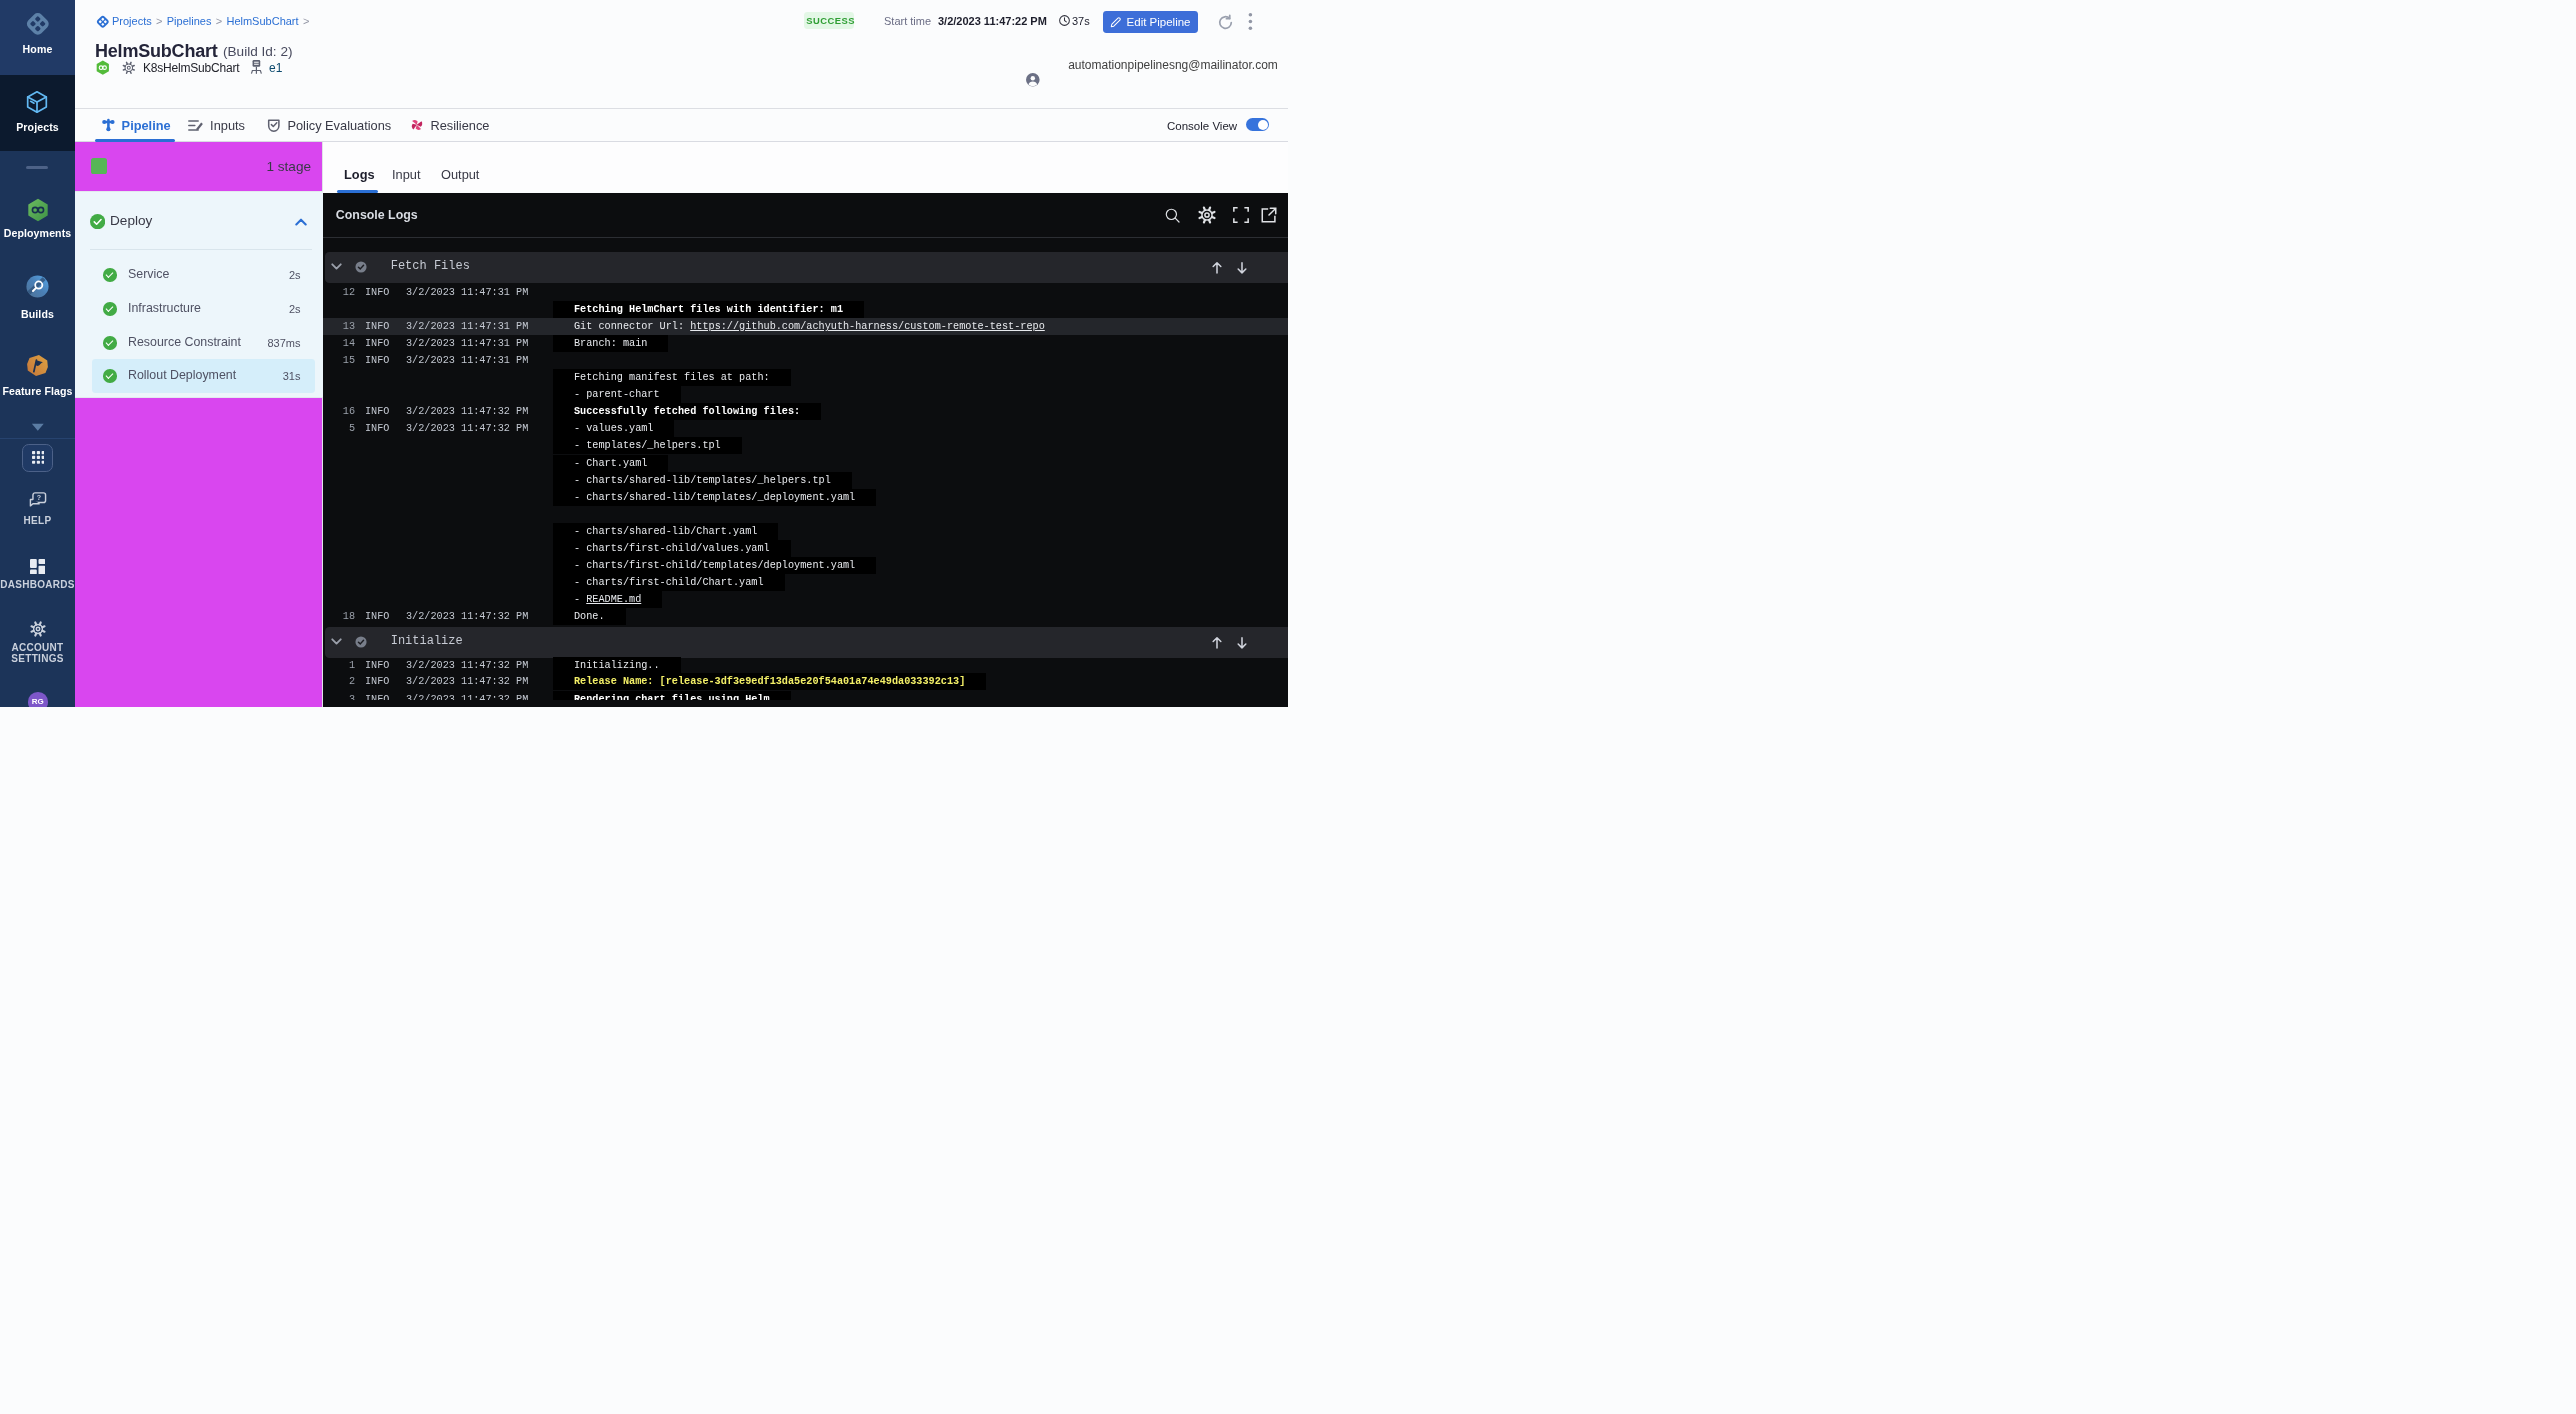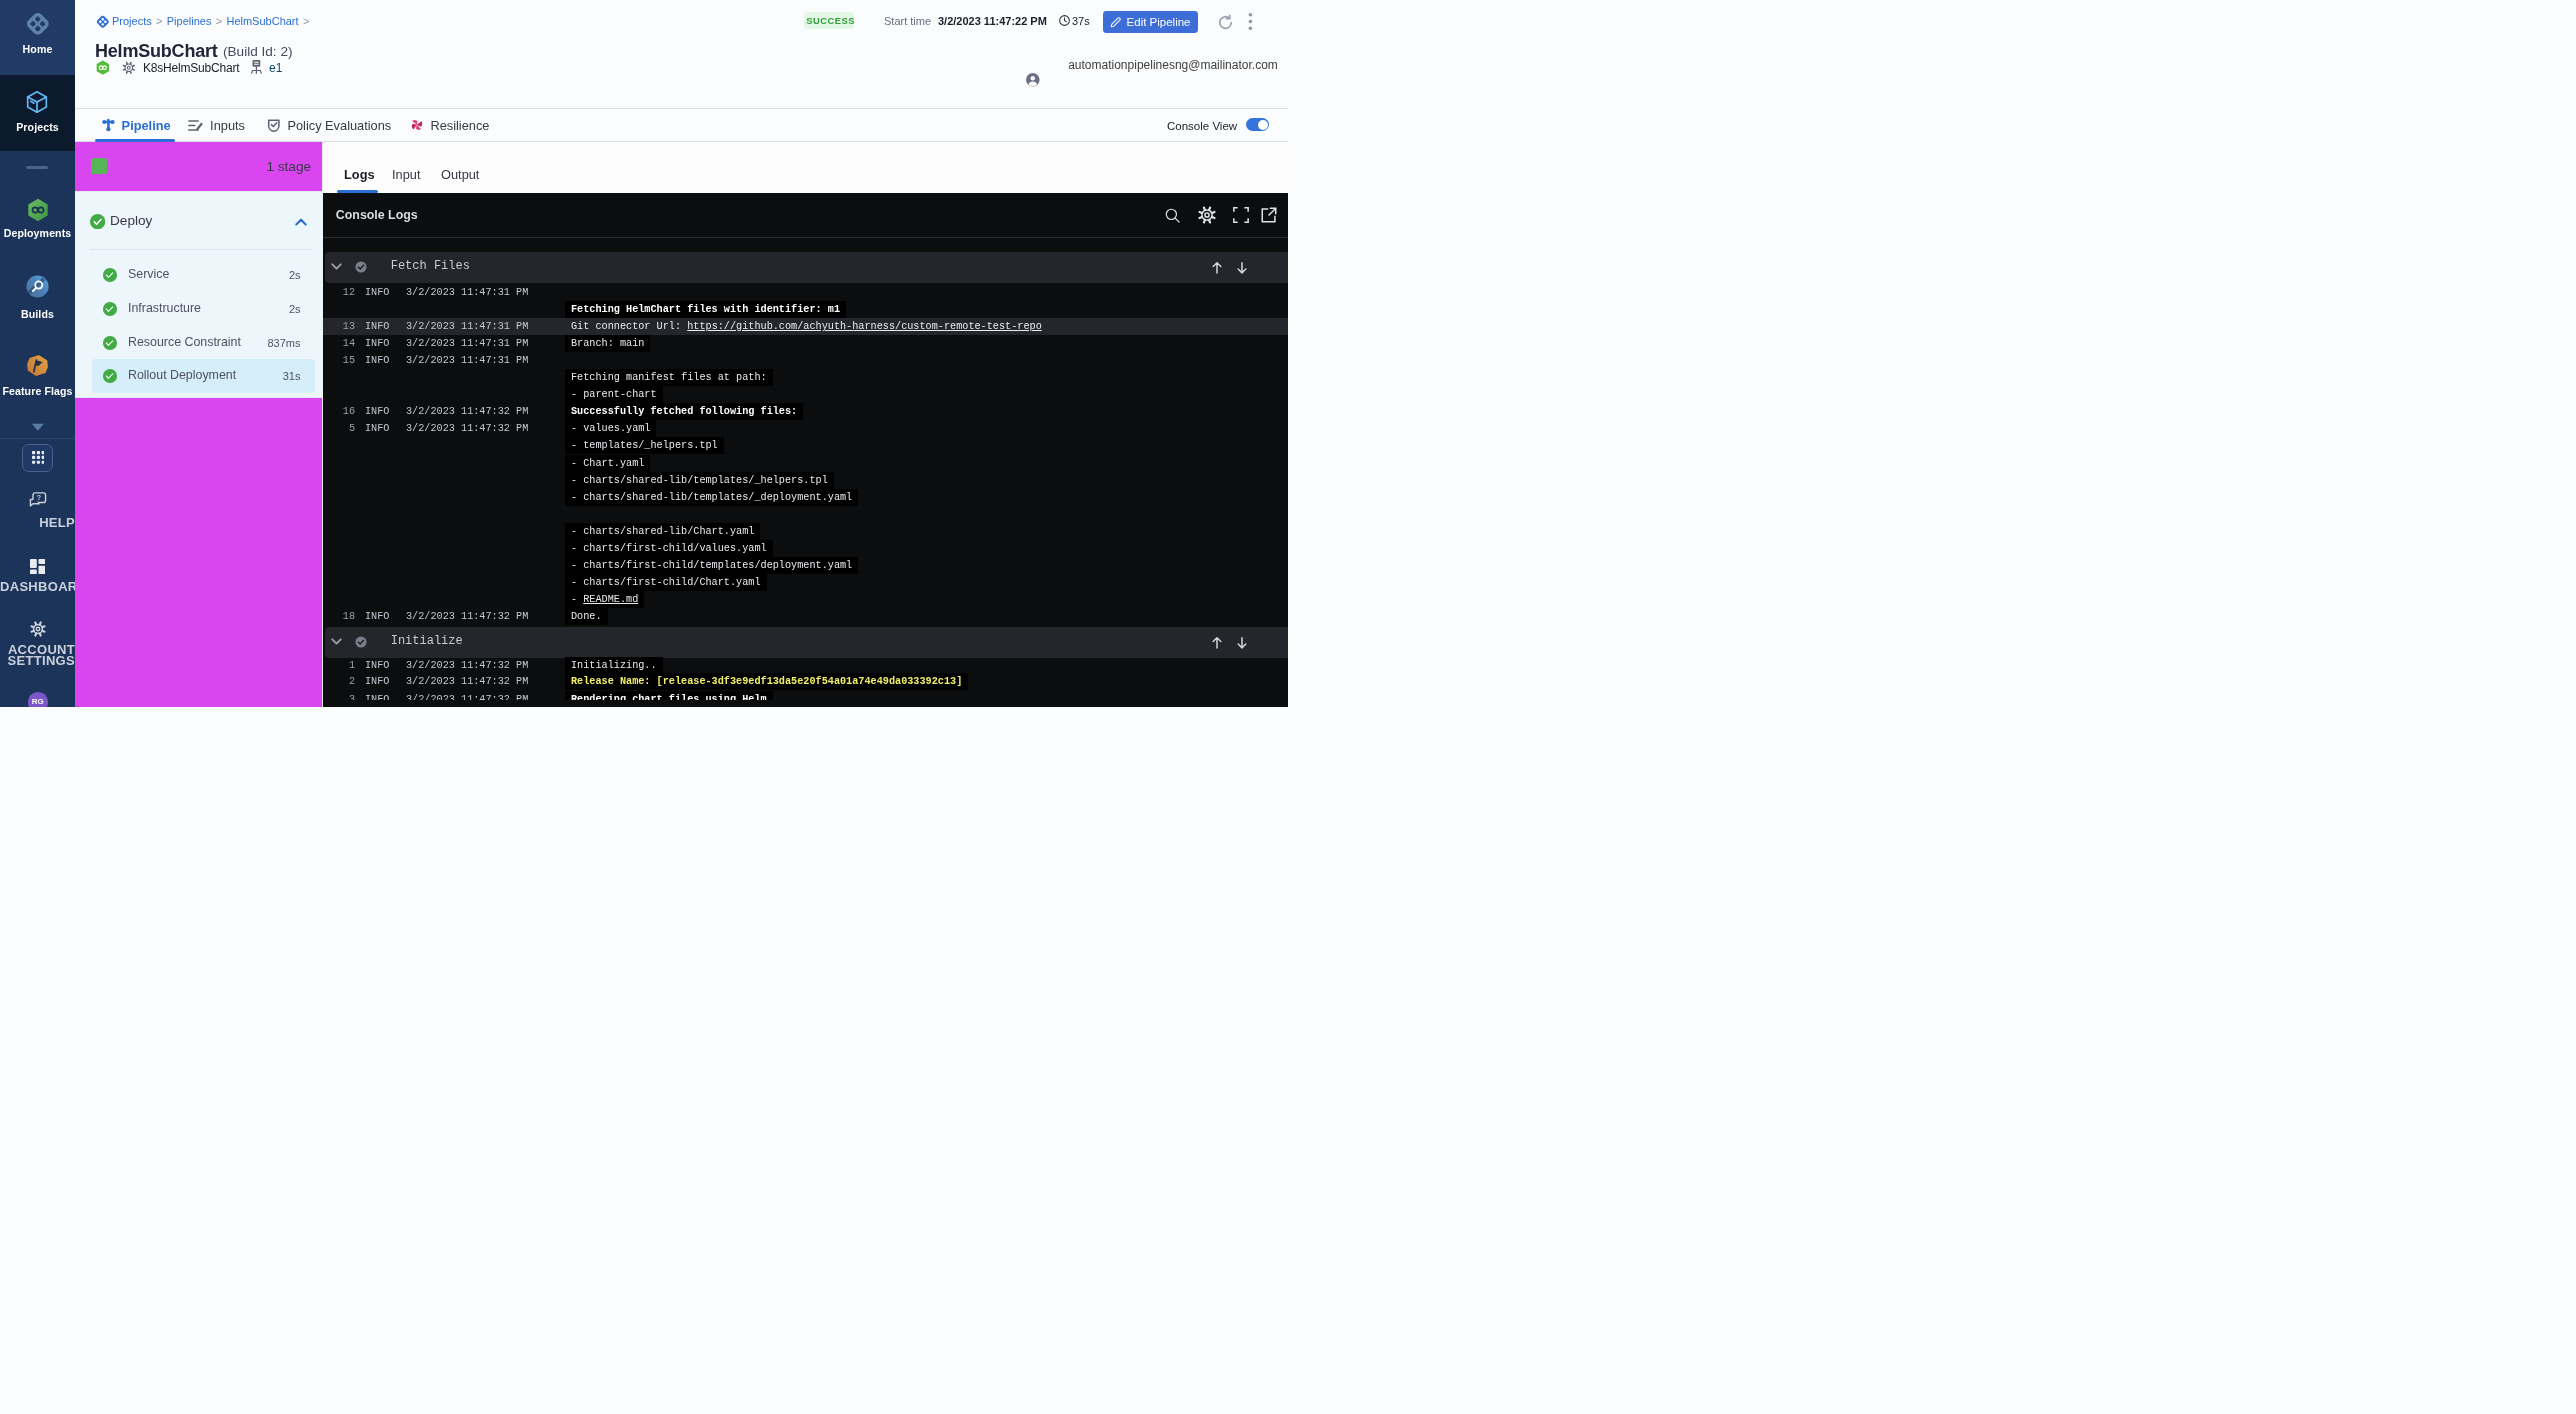--- a/index.html
+++ b/index.html
@@ -4,21 +4,21 @@
 <style>
 *{margin:0;padding:0;box-sizing:border-box}
 html,body{width:1288px;height:707px;overflow:hidden}
 body{position:relative;font-family:"Liberation Sans",sans-serif;background:#fbfcfd;color:#22232e}
 .abs{position:absolute}
 
 #sb{position:absolute;left:0;top:0;width:75px;height:707px;background:#1c3459}
 #sb .blk-home{position:absolute;left:0;top:0;width:75px;height:75px;background:#213a66}
 #sb .blk-proj{position:absolute;left:0;top:75px;width:75px;height:76px;background:#0c1a2e}
 #sb .lbl{position:absolute;width:75px;text-align:center;color:#fff;font-size:10.6px;font-weight:600;letter-spacing:0.1px}
-#sb .lbl2{position:absolute;width:75px;text-align:right;color:#c9d0dc;font-size:13px;font-weight:600;letter-spacing:0.3px}
+#sb .lbl2{position:absolute;width:75px;text-align:center;color:#c9d0dc;font-size:10px;font-weight:600;letter-spacing:0.3px}
 #sb .dash{position:absolute;left:26.4px;top:166px;width:22px;height:2.6px;border-radius:1.7px;background:#4d6287}
 #sb .botsec{position:absolute;left:0;top:438px;width:75px;height:269px;border-top:0.9px solid #27436f}
 #sb .gridbtn{position:absolute;left:22px;top:444px;width:31px;height:28px;border:0.9px solid #4c6188;border-radius:6.8px;background:#203a65}
 #sb .avatar{position:absolute;left:28px;top:692px;width:19.6px;height:19.6px;border-radius:50%;background:#7d57c9;color:#fff;font-size:8px;font-weight:700;text-align:center;line-height:19.6px}
 
 .crumb{position:absolute;left:112px;top:15.3px;font-size:11px;color:#2b6fd4}
 .title{position:absolute;left:95px;top:41px;font-size:18px;font-weight:700;color:#24253a;letter-spacing:-0.2px}
 .buildid{position:absolute;left:223px;top:44px;font-size:13.6px;color:#484a5e}
 .metaname{position:absolute;left:143px;top:61px;font-size:12px;color:#22232b;letter-spacing:-0.2px}
 .e1{position:absolute;left:269px;top:61px;font-size:12px;color:#0c4a6e}
@@ -60,21 +60,21 @@
 .secbar{position:absolute;left:1.7px;width:1095px;height:31px;background:#25262b;border-radius:4.3px}
 .sectitle{position:absolute;left:66px;top:6.8px;font-family:"Liberation Mono",monospace;font-size:12px;color:#c7cbd4}
 .secdur{position:absolute;right:16px;top:7.7px;font-size:11px;color:#8b90a8}
 .lr{position:absolute;left:0;width:965px;height:17px;line-height:17px;font-family:"Liberation Mono",monospace;font-size:10.2px;white-space:pre}
 .lr.hl{background:#24262b}
 .gc{width:13.6px;height:13.6px;border-radius:50%;background:#42ab45}
 .gc::after{content:"";position:absolute;left:3.1px;top:3.4px;width:6px;height:3.1px;border-left:1.6px solid #fff;border-bottom:1.6px solid #fff;transform:rotate(-45deg)}
 .lr .n{position:absolute;left:0;width:32px;text-align:right;color:#9ba1ab}
 .lr .i{position:absolute;left:42px;color:#c3c8d1}
 .lr .t{position:absolute;left:83px;color:#c3c8d1}
-.lr .m{position:absolute;left:242px;background:#000;color:#e8eaee;padding:0 6px}
+.lr .m{position:absolute;left:230px;background:#000;color:#e8eaee;padding:0 21px}
 .lr .m.b{font-weight:700;color:#fff}
 .lr .m.y{font-weight:700;color:#f3ef67}
 .lr .m .lnk{color:inherit;text-decoration:underline}
 .botcrop{position:absolute;left:0;top:507px;width:965px;height:7.7px;background:#0c0d0f}
 </style>
 </head>
 <body>
 
 <div id="sb">
   <div class="blk-home"></div>

